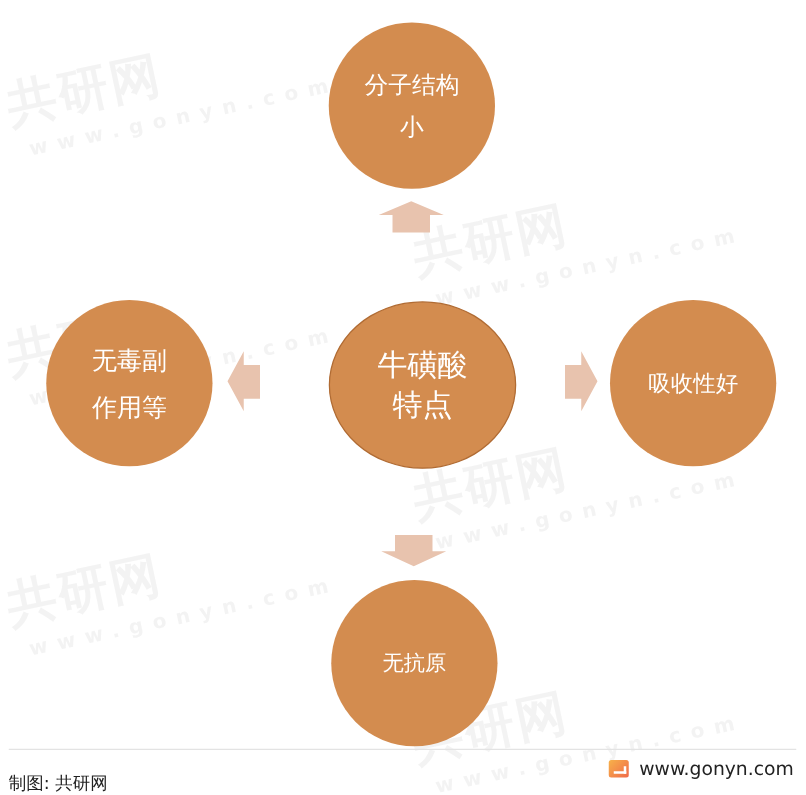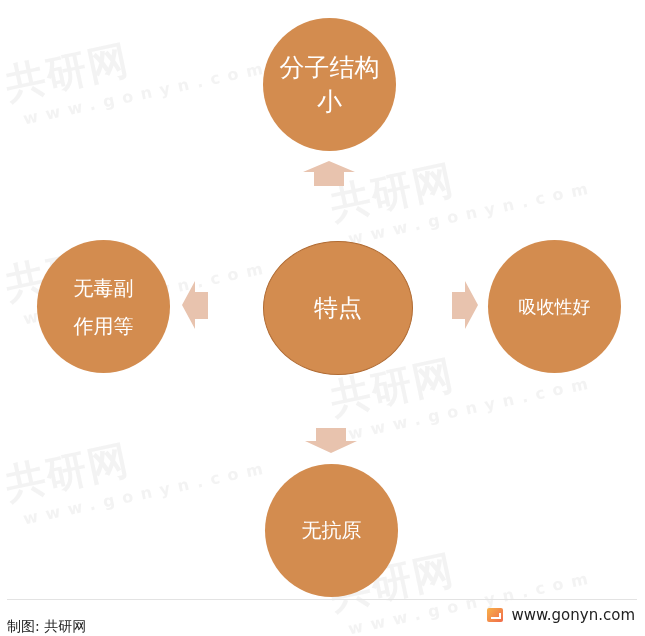--- a/index.html
+++ b/index.html
@@ -6,24 +6,24 @@
   body { width:645px; height:636px; background:#ffffff; position:relative; overflow:hidden;
          font-family:"DejaVu Sans", sans-serif; }
   .wm { position:absolute; color:rgba(200,200,200,0.22); font-weight:bold; transform:rotate(-12deg);
         white-space:nowrap; pointer-events:none; }
   .wm .big { font-size:40px; letter-spacing:2px; display:block; }
   .wm .small { font-size:16px; letter-spacing:8px; display:block; margin-left:10px; }
   .node { position:absolute; border-radius:50%; background:#d38c4f; color:#ffffff;
           display:flex; flex-direction:column; align-items:center; justify-content:center; text-align:center; }
   .node span { display:block; }
   .center { left:263px; top:241px; width:150px; height:134px; border:1.5px solid #b06b33; box-sizing:border-box; font-size:24px; line-height:32px; }
-  .top { left:263px; top:18px; width:133px; height:133px; font-size:25px; line-height:34px; }
+  .top { left:263px; top:18px; width:133px; height:133px; font-size:19px; line-height:34px; }
   .left { left:37px; top:240px; width:133px; height:133px; font-size:20px; line-height:38px; }
   .right { left:488px; top:240px; width:133px; height:133px; font-size:18px; }
-  .bottom { left:265px; top:464px; width:133px; height:133px; font-size:20px; }
+  .bottom { left:265px; top:464px; width:133px; height:133px; font-size:17px; }
   .arrow { position:absolute; }
   .footer-line { position:absolute; left:7px; right:8px; top:599px; height:1px; background:#e3e3e3; }
   .footer-left { position:absolute; left:7px; top:607px; font-size:14px; color:#222;margin-top:11px; }
   .footer-right { position:absolute; right:10px; top:606px; font-size:15px; color:#222; display:flex; align-items:center; gap:8px; }
   .logo { width:16px; height:14px; border-radius:2px; background:linear-gradient(135deg,#f7b24a,#f06a4a); position:relative; }
   .logo::after { content:""; position:absolute; left:4px; top:5px; width:8px; height:4px; border:2px solid #fff; border-top:none; border-left:none; }
 </style>
 </head>
 <body>
 
@@ -54,20 +54,21 @@
 
 <div class="node top">
   <span>分子结构</span>
   <span>小</span>
 </div>
 <div class="node left">
   <span>无毒副</span>
   <span>作用等</span>
 </div>
 <div class="node center">
+  <span>牛磺酸</span>
   <span>特点</span>
 </div>
 <div class="node right">
   <span>吸收性好</span>
 </div>
 <div class="node bottom">
   <span>无抗原</span>
 </div>
 
 <svg class="arrow" style="left:302px;top:160px;" width="54" height="27">

